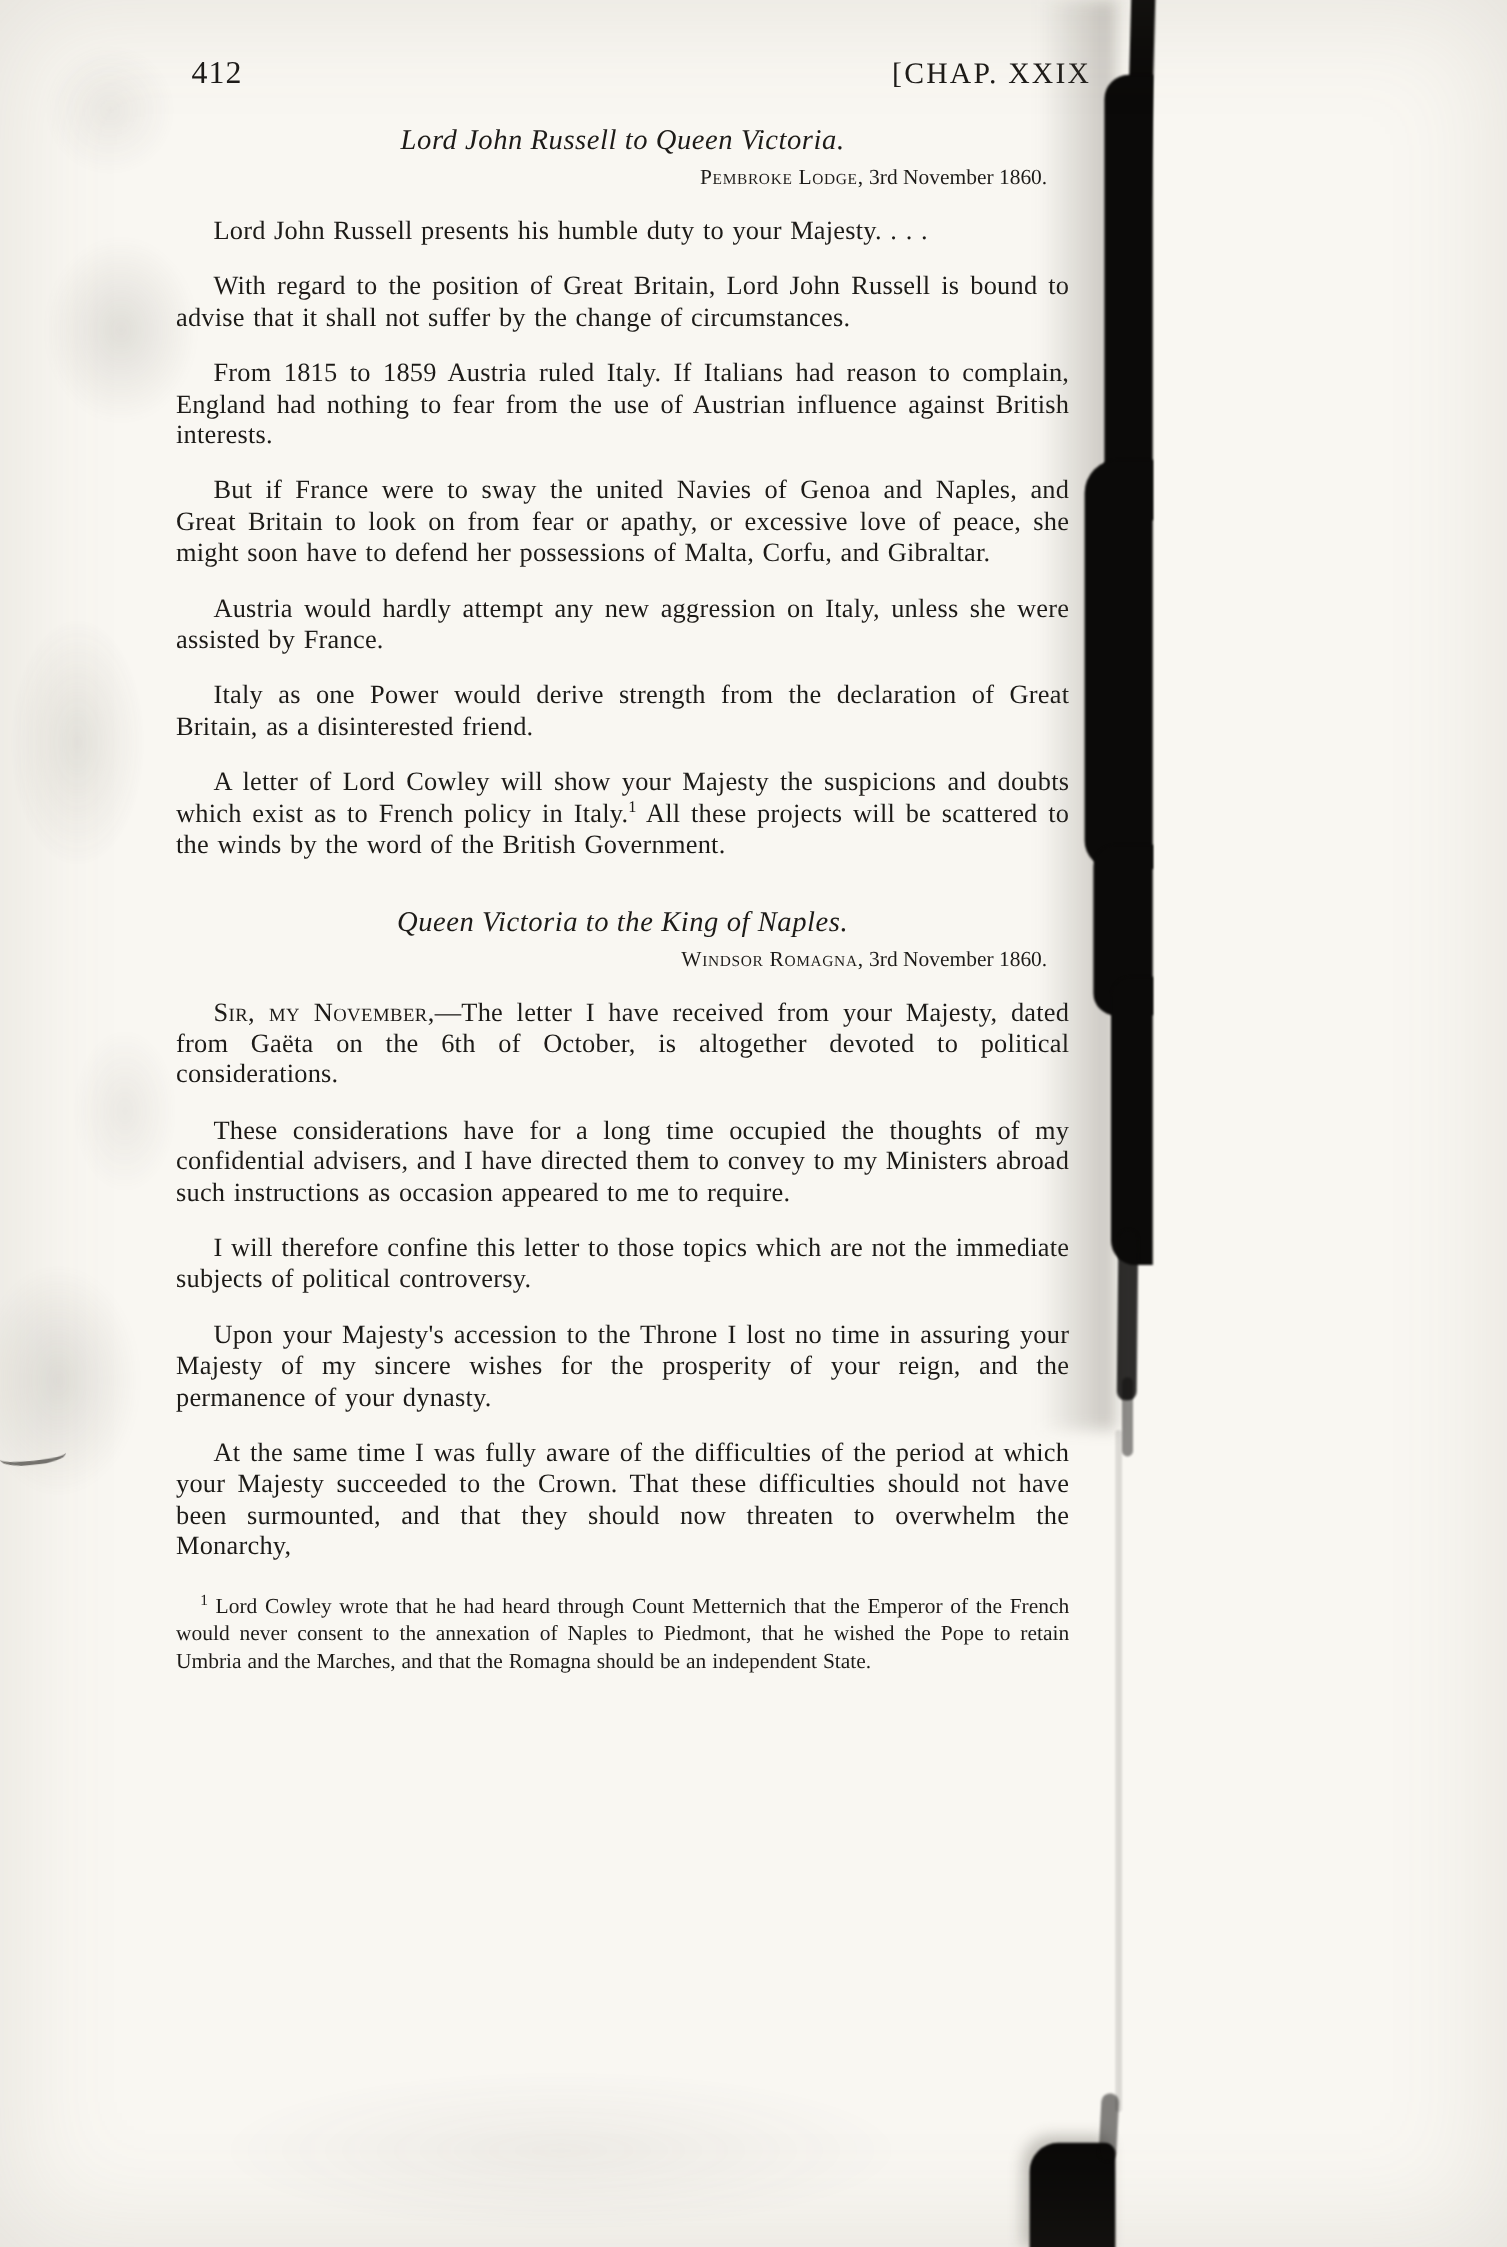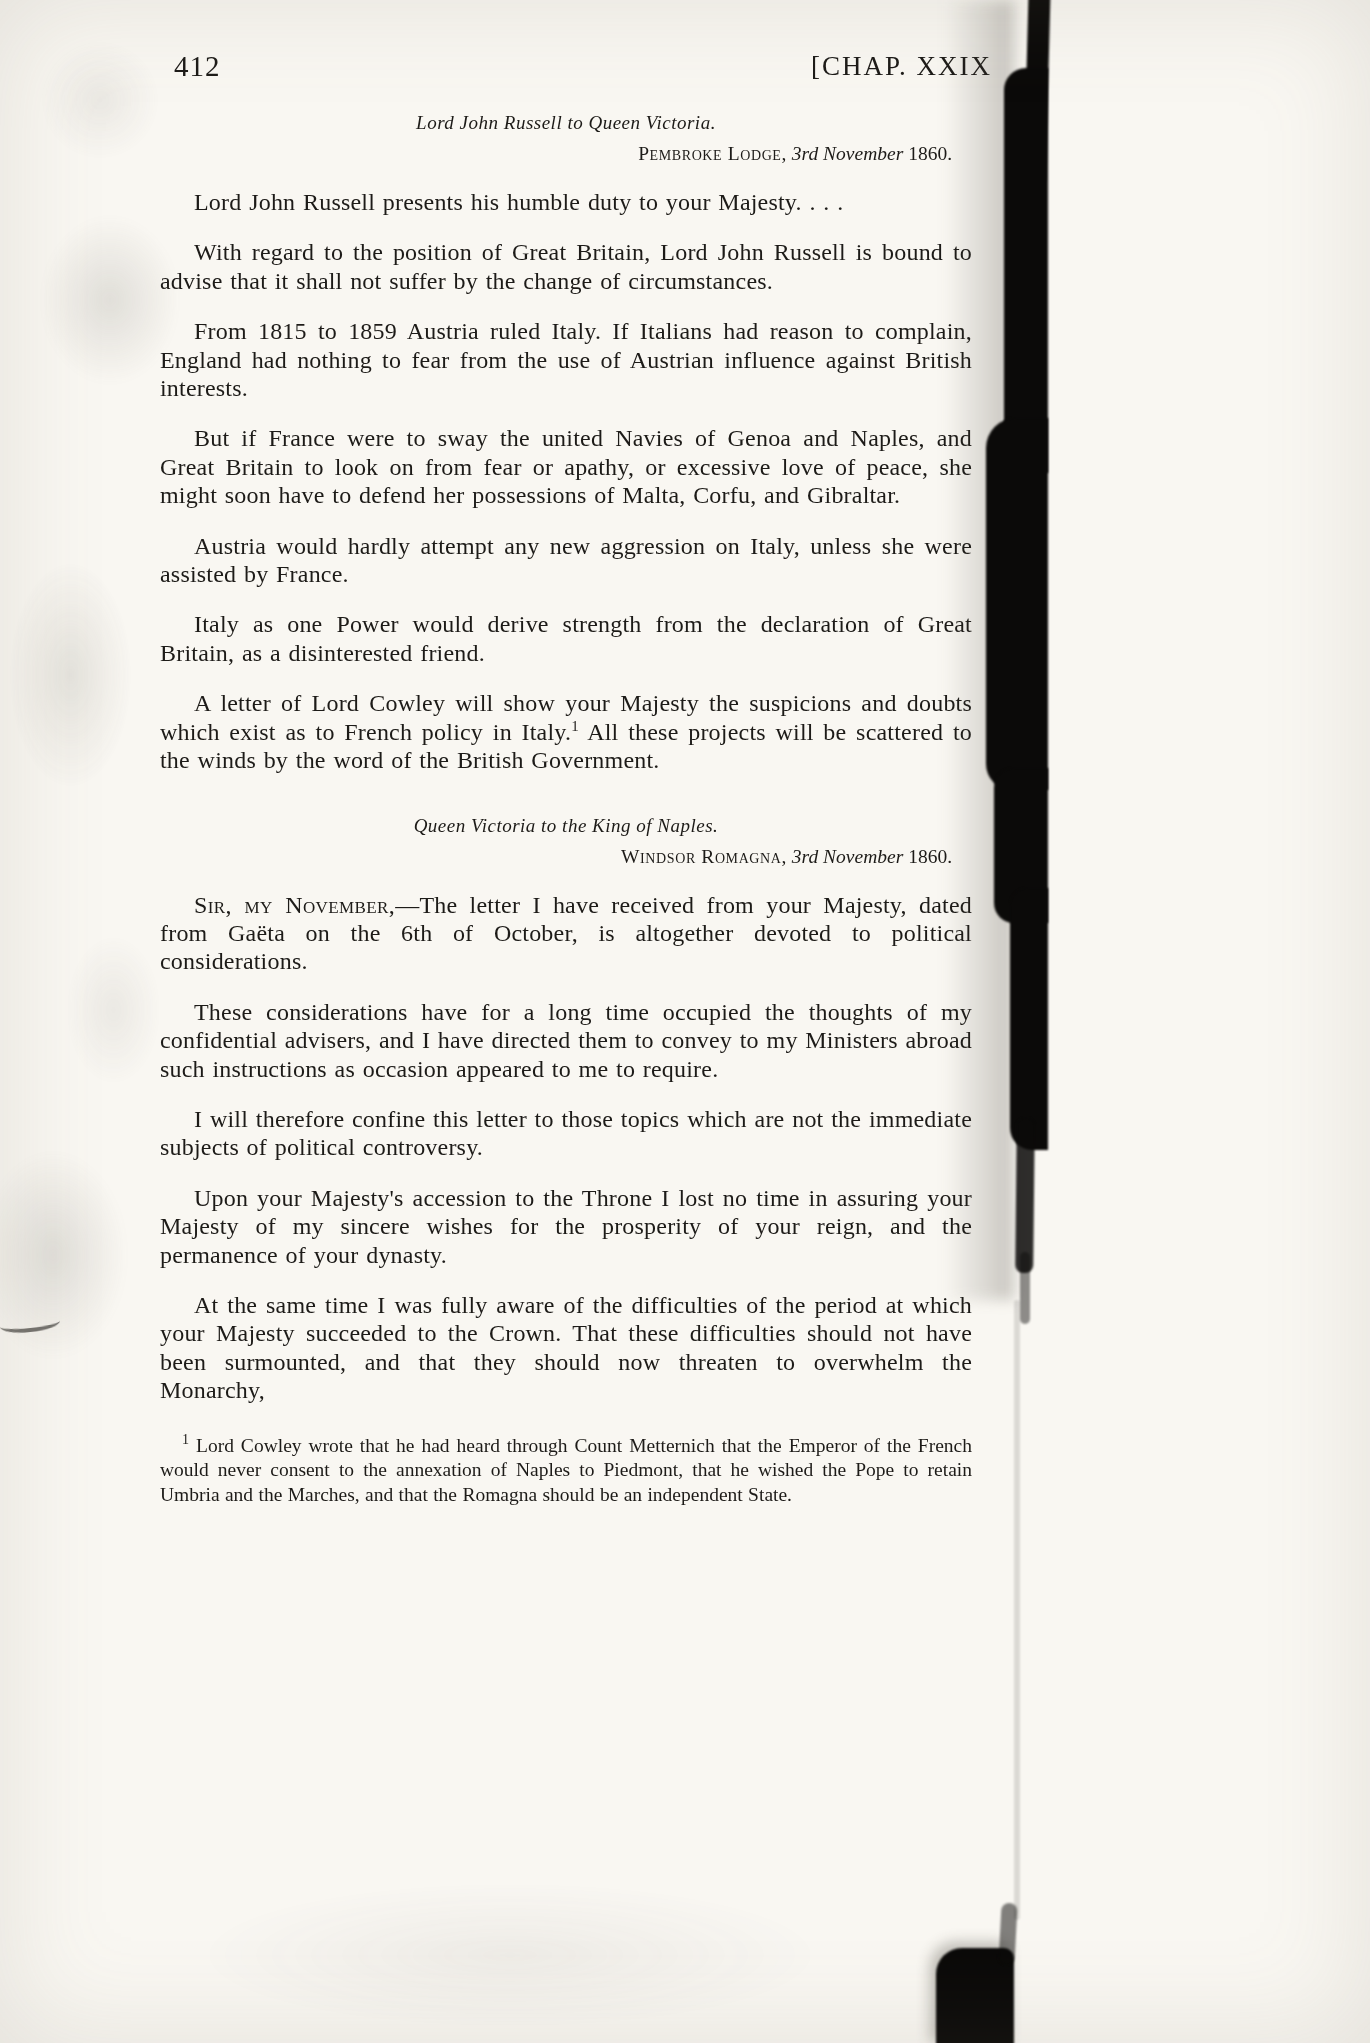--- a/index.html
+++ b/index.html
@@ -23,26 +23,26 @@
   
   .running-header { position:absolute; top:50px; left:162px; width:830px; height:40px; font-size:29px; }
   .page-number { position:absolute; left:12px; top:0; letter-spacing:1px; }
   .running-title { position:absolute; left:50%; transform:translateX(-44%); top:0; letter-spacing:5px; white-space:nowrap; }
   .chapter-marker { position:absolute; right:0; top:1px; font-size:27px; letter-spacing:2px; white-space:nowrap; }
 
   
   .text-block { position:absolute; top:100px; left:160px; width:812px; }
 
   .letter-heading {
-    font-style:italic; font-weight:normal; font-size:19px;
+    font-style:italic; font-weight:normal; font-size:26px;
     text-align:center; letter-spacing:.5px; margin:12px 0 8px;
   }
   .dateline { text-align:right; font-size:19.5px; padding-right:20px; margin-bottom:9px; line-height:24px; }
   .dateline .place { font-variant:small-caps; letter-spacing:.6px; }
-  .dateline .dt-italic { font-style:italic; }
+  .dateline .dt-italic { }
 
   .para {
     font-size:24px; line-height:28.4px; text-align:justify;
     text-indent:34px; word-spacing:1.5px; letter-spacing:.2px;margin-top:22px;
   }
   .salutation { font-variant:small-caps; letter-spacing:.4px; }
   .fn-ref { font-size:.62em; line-height:0; }
 
   .letter-2 { margin-top:40px; }
 

